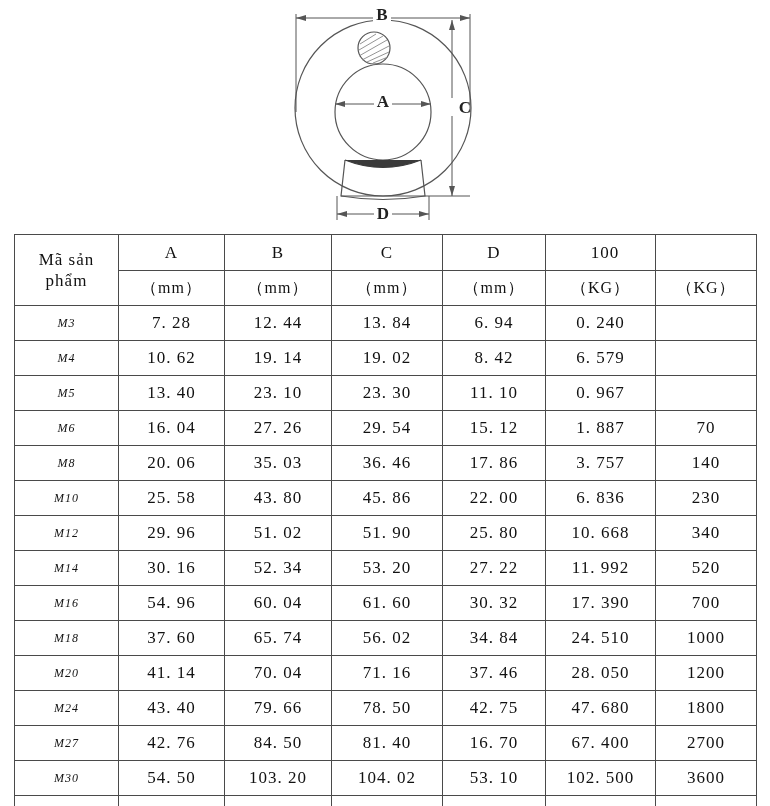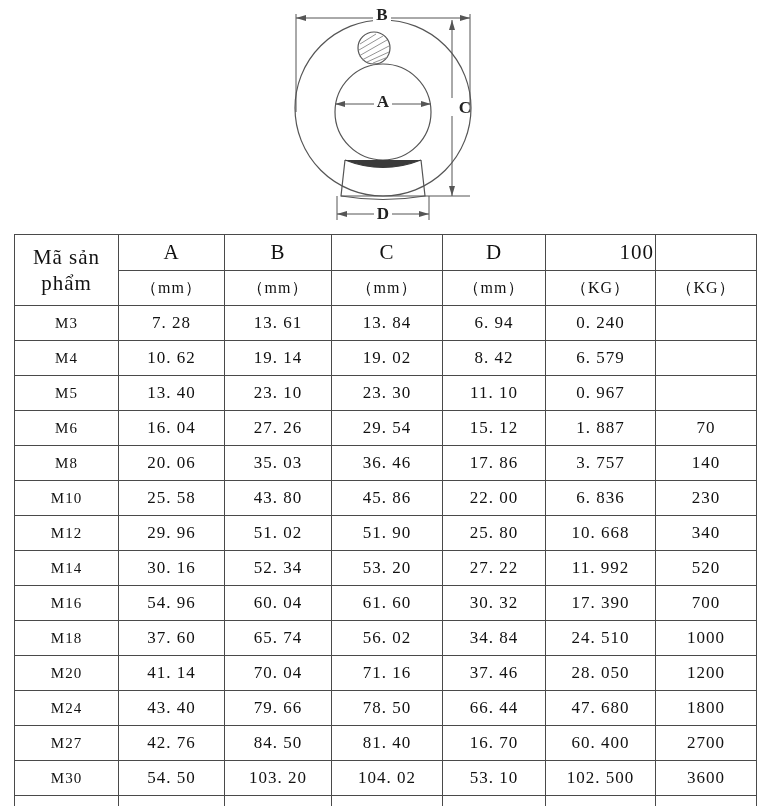--- a/index.html
+++ b/index.html
@@ -54,42 +54,43 @@
   col.c0 { width: 104px; }
   col.c1 { width: 106px; }
   col.c2 { width: 107px; }
   col.c3 { width: 111px; }
   col.c4 { width: 103px; }
   col.c5 { width: 110px; }
   col.c6 { width: 101px; }
 
   .hdr-row1 td, .hdr-row1 th {
     height: 33px;
-    font-size: 21px;
+    font-size: 17px;
     margin-top: 48px;
   }
   .hdr-row2 td {
     height: 32px;
     font-size: 16px;
   }
   .corner-cell {
     font-weight: bold;
     font-size: 15px;
     line-height: 1.25;
     letter-spacing: 0px;
   }
   .unit-cell {
     font-size: 16px;
   }
   tbody tr td {
     height: 32px;
     font-size: 17px;
   }
   td.code {
-    font-size: 15px;
+    font-size: 12px;
+    font-style: italic;
   }
 </style>
 </head>
 <body>
 
 <div class="diagram-area">
   <svg class="diagram-svg" width="770" height="232" viewBox="0 0 770 232">
     <g stroke="#555" fill="none" stroke-width="1.2">
 
       <ellipse cx="383" cy="108" rx="88" ry="88"></ellipse>
@@ -159,37 +160,37 @@
         <col class="c5">
         <col class="c6">
     </colgroup>
     <thead>
       <tr class="hdr-row1">
         <th class="corner-cell" rowspan="2">Mã sản phẩm</th>
         <td>A</td>
         <td>B</td>
         <td>C</td>
         <td>D</td>
-        <td style="text-align:right; padding-left:10px;">100</td>
+        <td style="text-align:center; padding-left:10px;">100</td>
         <td></td>
       </tr>
       <tr class="hdr-row2">
         <td class="unit-cell">（mm）</td>
         <td class="unit-cell">（mm）</td>
         <td class="unit-cell">（mm）</td>
         <td class="unit-cell">（mm）</td>
         <td class="unit-cell">（KG）</td>
         <td class="unit-cell">（KG）</td>
       </tr>
     </thead>
     <tbody id="table-body">
         <tr>
           <td class="code">M3</td>
           <td>7. 28</td>
-          <td>13. 61</td>
+          <td>12. 44</td>
           <td>13. 84</td>
           <td>6. 94</td>
           <td>0. 240</td>
           <td></td>
         </tr>
         <tr>
           <td class="code">M4</td>
           <td>10. 62</td>
           <td>19. 14</td>
           <td>19. 02</td>
@@ -276,31 +277,31 @@
           <td>71. 16</td>
           <td>37. 46</td>
           <td>28. 050</td>
           <td>1200</td>
         </tr>
         <tr>
           <td class="code">M24</td>
           <td>43. 40</td>
           <td>79. 66</td>
           <td>78. 50</td>
-          <td>66. 44</td>
+          <td>42. 75</td>
           <td>47. 680</td>
           <td>1800</td>
         </tr>
         <tr>
           <td class="code">M27</td>
           <td>42. 76</td>
           <td>84. 50</td>
           <td>81. 40</td>
           <td>16. 70</td>
-          <td>60. 400</td>
+          <td>67. 400</td>
           <td>2700</td>
         </tr>
         <tr>
           <td class="code">M30</td>
           <td>54. 50</td>
           <td>103. 20</td>
           <td>104. 02</td>
           <td>53. 10</td>
           <td>102. 500</td>
           <td>3600</td>

